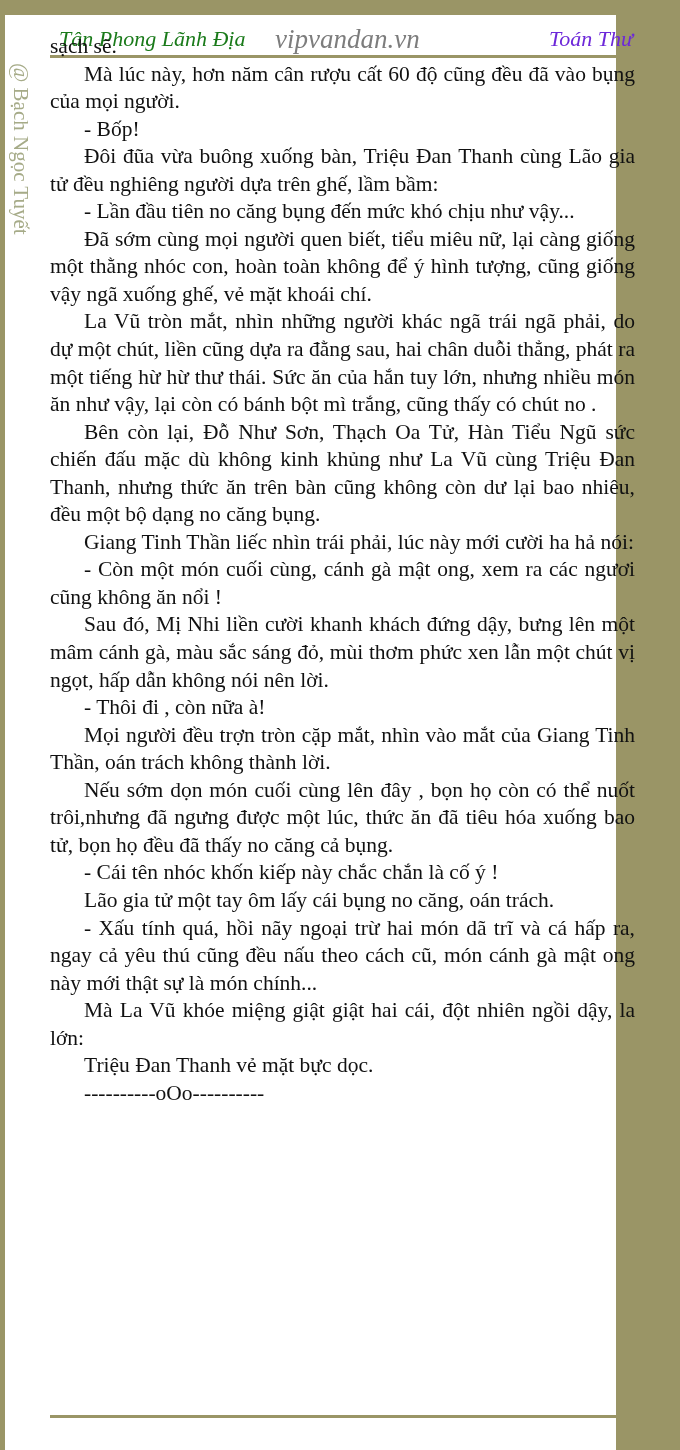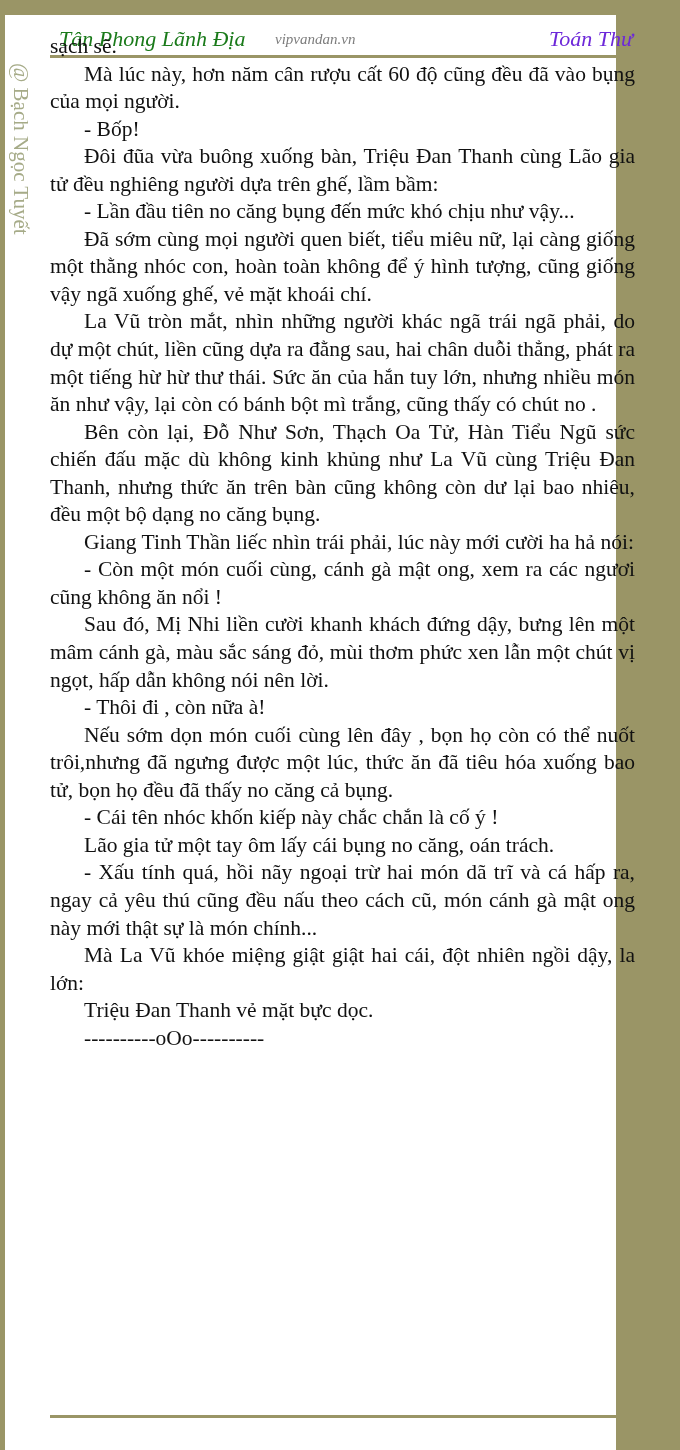--- a/index.html
+++ b/index.html
@@ -18,21 +18,21 @@
   .header {
     position: absolute;
     left: 50px; top: 6px;
     width: 582px; height: 36px;
     font-family: "Liberation Serif", serif;
     font-style: italic;
     font-size: 22px;
     line-height: 36px;
   }
   .header .title { position: absolute; left: 4px; top: 0; color: #1a7a1a; }
-  .header .site { position: absolute; left: 220px; top: 0; color: #7d7d7d; font-size: 15px; }
+  .header .site { position: absolute; left: 220px; top: 0; color: #7d7d7d; font-size: 27px; }
   .header .genre { position: absolute; right: 4px; top: 0; color: #6d28d9; }
   .rule {
     position: absolute;
     left: 45px; width: 582px; height: 3px;
     background: #9a9566;
   }
   .rule.top { top: 40px; }
   .rule.bottom { top: 1400px; }
   .side {
     position: absolute;
@@ -90,20 +90,21 @@
     <p>- Bốp!</p>
     <p>Đôi đũa vừa buông xuống bàn, Triệu Đan Thanh cùng Lão gia tử  đều nghiêng người dựa trên ghế, lầm bầm:</p>
     <p>- Lần đầu tiên no căng bụng đến mức khó chịu như vậy...</p>
     <p>Đã sớm cùng mọi người quen biết, tiểu miêu nữ, lại càng giống một thằng nhóc con, hoàn toàn không để ý hình tượng, cũng giống vậy ngã xuống ghế, vẻ mặt khoái chí.</p>
     <p>La Vũ tròn mắt, nhìn những người khác ngã trái ngã phải, do dự một chút, liền cũng dựa ra đằng sau, hai chân duỗi thẳng, phát ra một tiếng hừ hừ thư thái. Sức ăn của hắn tuy lớn, nhưng nhiều món ăn như vậy, lại còn có bánh bột mì trắng, cũng thấy có chút no .</p>
     <p>Bên còn lại, Đỗ Như Sơn, Thạch Oa Tử, Hàn Tiểu Ngũ sức chiến đấu mặc dù không kinh khủng như La Vũ cùng Triệu Đan Thanh, nhưng thức ăn trên bàn cũng không còn dư lại bao nhiêu, đều một bộ dạng no căng bụng.</p>
     <p>Giang Tinh Thần liếc nhìn trái phải, lúc này mới cười ha hả nói:</p>
     <p>- Còn một món cuối cùng, cánh gà mật ong, xem ra các ngươi cũng không ăn nổi !</p>
     <p>Sau đó, Mị Nhi liền cười khanh khách đứng dậy, bưng lên một mâm cánh gà, màu sắc sáng đỏ, mùi thơm phức xen lẫn một chút vị ngọt, hấp dẫn không nói nên lời.</p>
     <p>- Thôi đi , còn nữa à!</p>
+    <p>Mọi người đều trợn tròn cặp mắt, nhìn vào mắt của Giang Tinh Thần, oán trách không thành lời.</p>
     <p>Nếu sớm dọn món cuối cùng lên đây , bọn họ còn có thể nuốt trôi,nhưng đã ngưng được một lúc, thức ăn đã tiêu hóa xuống bao tử, bọn họ đều đã thấy no căng cả bụng.</p>
     <p>- Cái tên nhóc khốn kiếp này chắc chắn là cố ý !</p>
     <p>Lão gia tử một tay ôm lấy cái bụng no căng, oán trách.</p>
     <p>- Xấu tính quá, hồi nãy ngoại trừ hai món dã trĩ và cá hấp ra, ngay cả yêu thú cũng đều nấu theo cách cũ, món cánh gà mật ong này mới thật sự là món chính...</p>
     <p>Mà La Vũ khóe miệng giật giật hai cái, đột nhiên ngồi dậy, la lớn:</p>
     <p>Triệu Đan Thanh vẻ mặt bực dọc.</p>
     <p>----------oOo----------</p>
   </div>
 
   <div class="rule bottom"></div>

